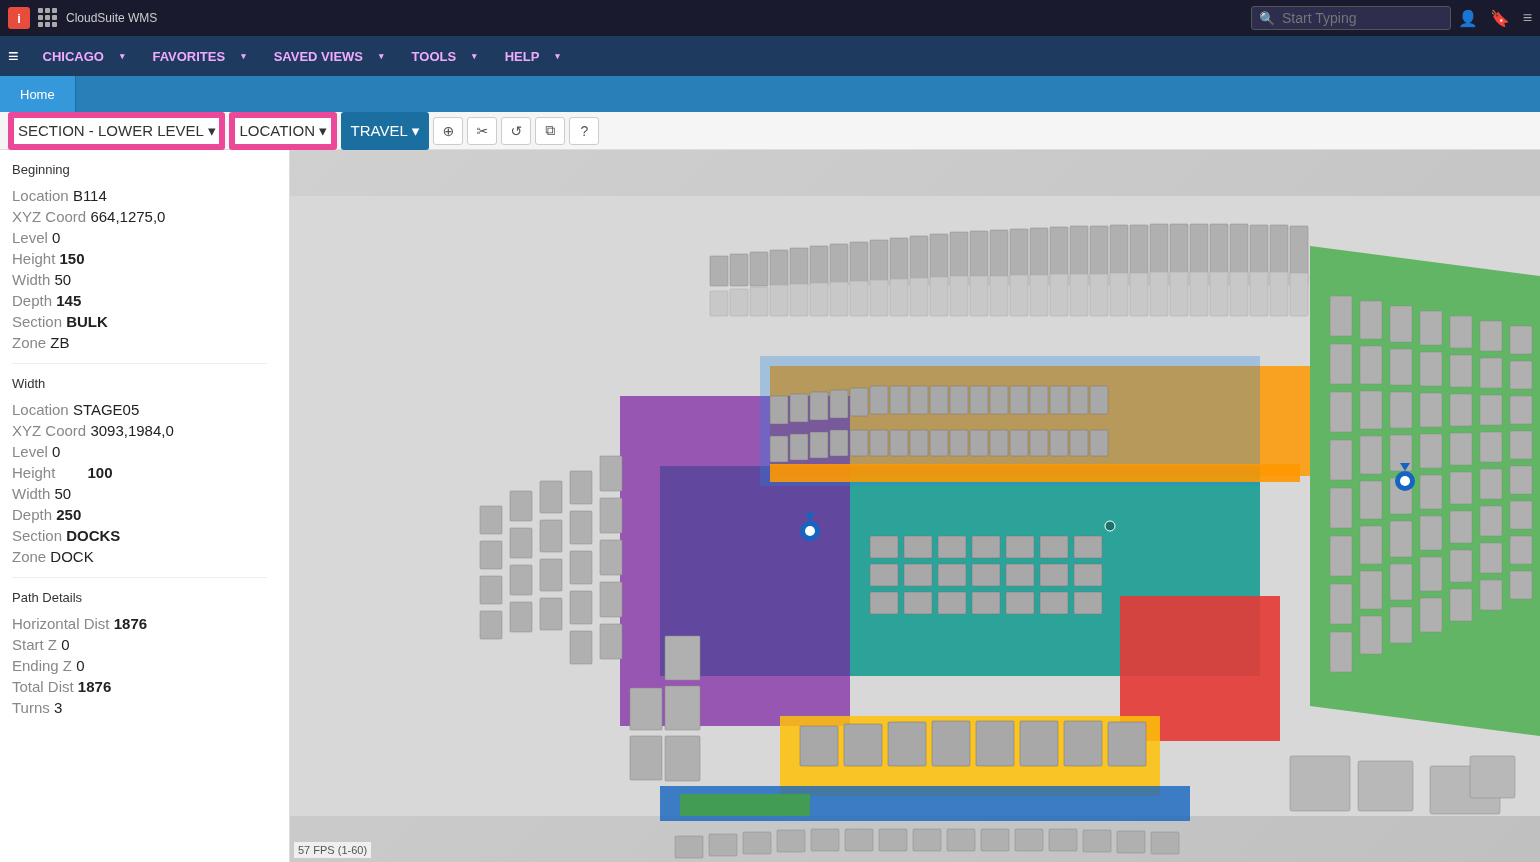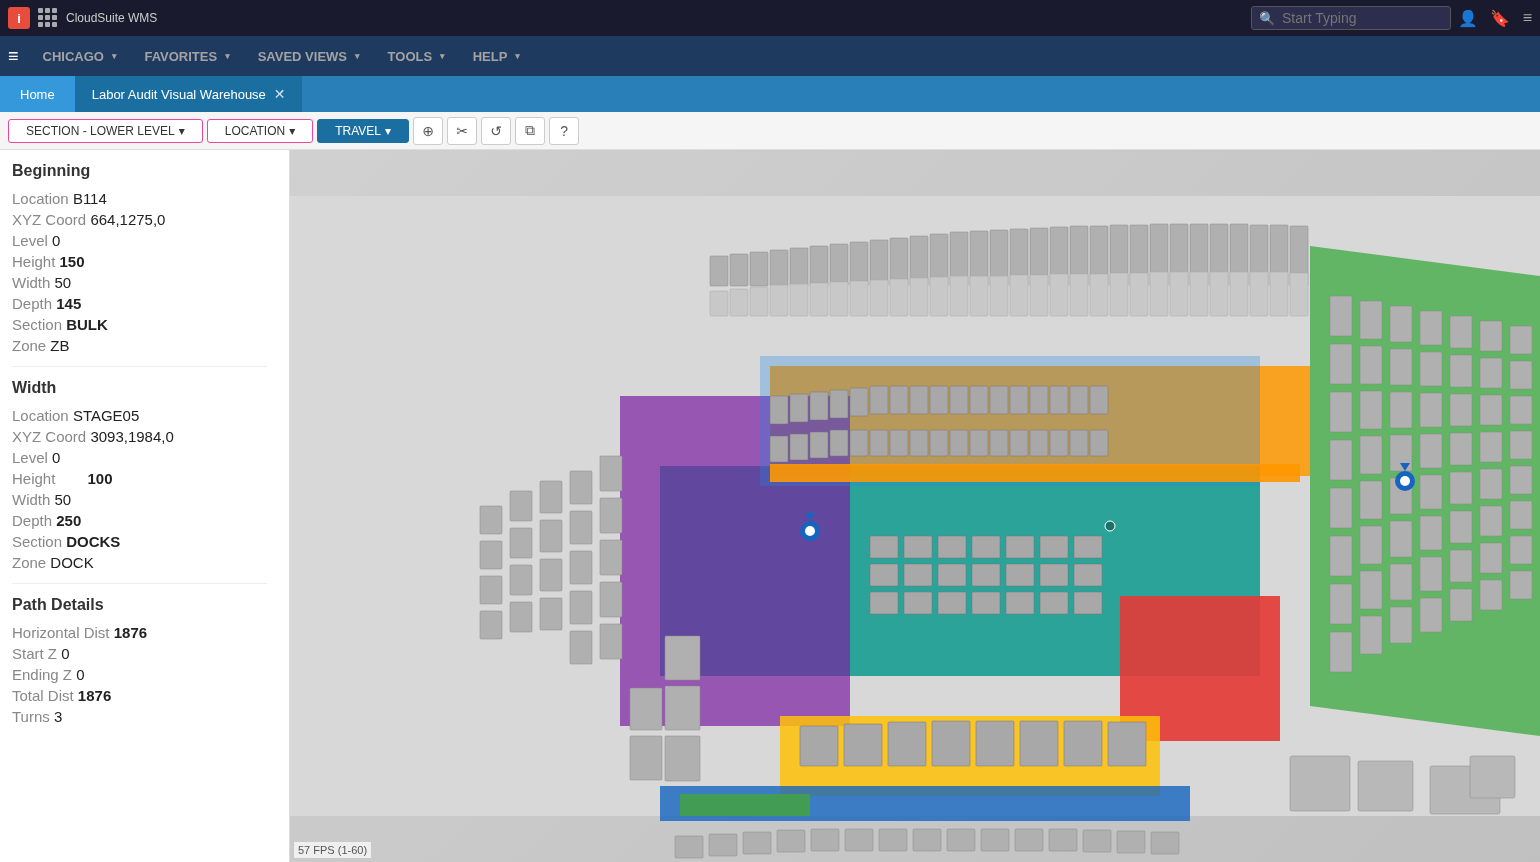--- a/index.html
+++ b/index.html
@@ -25,21 +25,21 @@
     #topbar .search-box input { background: none; border: none; outline: none; color: #aaa; font-size: 14px; width: 150px; }
     #topbar .search-icon { color: #aaa; margin-right: 6px; font-size: 13px; }
     #topbar .top-icons { display: flex; align-items: center; gap: 12px; color: #aaa; font-size: 16px; }
 
     
     #navbar {
       display: flex; align-items: center; background: #1e3a5f; height: 40px; padding: 0 8px; gap: 4px;
     }
     #navbar .hamburger { color: white; font-size: 18px; margin-right: 8px; cursor: pointer; }
     .nav-item {
-      color: #a3a3a3; font-size: 13px; font-weight: 600; padding: 8px 12px; cursor: pointer; display: flex; align-items: center; gap: 8px;
+      color: #f0abfc; font-size: 13px; font-weight: 600; padding: 8px 12px; cursor: pointer; display: flex; align-items: center; gap: 16px;
       border-radius: 3px;
     }
     .nav-item .arrow { font-size: 9px; }
 
     
     #tabbar {
       display: flex; align-items: flex-end; background: #2980b9; height: 36px; padding: 0;
     }
     .tab-home {
       background: #3498db; color: white; padding: 0 20px; height: 100%; display: flex; align-items: center; font-size: 13px; cursor: pointer; border-right: 1px solid #1a6fa0;
@@ -47,39 +47,39 @@
     .tab-active {
       background: #1a6fa0; color: white; padding: 0 16px; height: 100%; display: flex; align-items: center; font-size: 13px; cursor: pointer; gap: 8px;
     }
     .tab-close { color: white; font-size: 14px; opacity: 0.8; }
 
     
     #toolbar {
       display: flex; align-items: center; background: #f5f5f5; border-bottom: 1px solid #ddd; height: 38px; padding: 0 8px; gap: 4px;
     }
     .toolbar-dropdown {
-      display: flex; align-items: center; background: white; border: 1px solid #ec4899; border-radius: 3px;
-      padding: 4px 17px; font-size: 12px; cursor: pointer; gap: 4px; color: #333;
+      display: flex; align-items: center; background: white; border: 6px solid #ec4899; border-radius: 3px;
+      padding: 4px 4px; font-size: 15px; cursor: pointer; gap: 4px; color: #333;
     }
     .toolbar-dropdown.active { background: #1a6fa0; color: white; border-color: #1a6fa0; }
     .toolbar-btn {
       width: 30px; height: 28px; display: flex; align-items: center; justify-content: center;
       background: white; border: 1px solid #ccc; border-radius: 3px; cursor: pointer; font-size: 14px; color: #555;
     }
 
     
     #main { display: flex; height: calc(862px - 36px - 40px - 36px - 38px); }
 
     
     #sidebar {
       width: 290px; background: white; border-right: 1px solid #ddd; overflow-y: auto; padding: 12px;
       position: relative;
     }
 
-    .sidebar-section-title { font-size: 16px; font-weight: 700; color: #333; margin-bottom: 10px; }
+    .sidebar-section-title { font-size: 13px; font-weight: 400; color: #333; margin-bottom: 10px; }
     .sidebar-field { margin-bottom: 4px; font-size: 15px; color: #333; }
     .sidebar-field-label { color: #888; }
     .sidebar-field-value { color: #222; font-weight: 500; }
     .sidebar-divider { border: none; border-top: 1px solid #eee; margin: 12px 0; }
 
     
     #canvas-area {
       flex: 1; background: #e8e8e8; position: relative; overflow: hidden;
     }
 
@@ -154,24 +154,20 @@
   </div>
   <div class="nav-item">
     <span>HELP</span>
     <span class="arrow">▾</span>
   </div>
 </div>
 
 <div id="tabbar">
   <div class="tab-home">
     <span>Home</span>
-  </div>
-  <div class="tab-active">
-    <span>Labor Audit Visual Warehouse</span>
-    <span class="tab-close">✕</span>
   </div>
 </div>
 
 <div id="toolbar">
   <div class="toolbar-dropdown">
     <span>SECTION - LOWER LEVEL</span>
     <span>▾</span>
   </div>
   <div class="toolbar-dropdown">
     <span>LOCATION</span>

